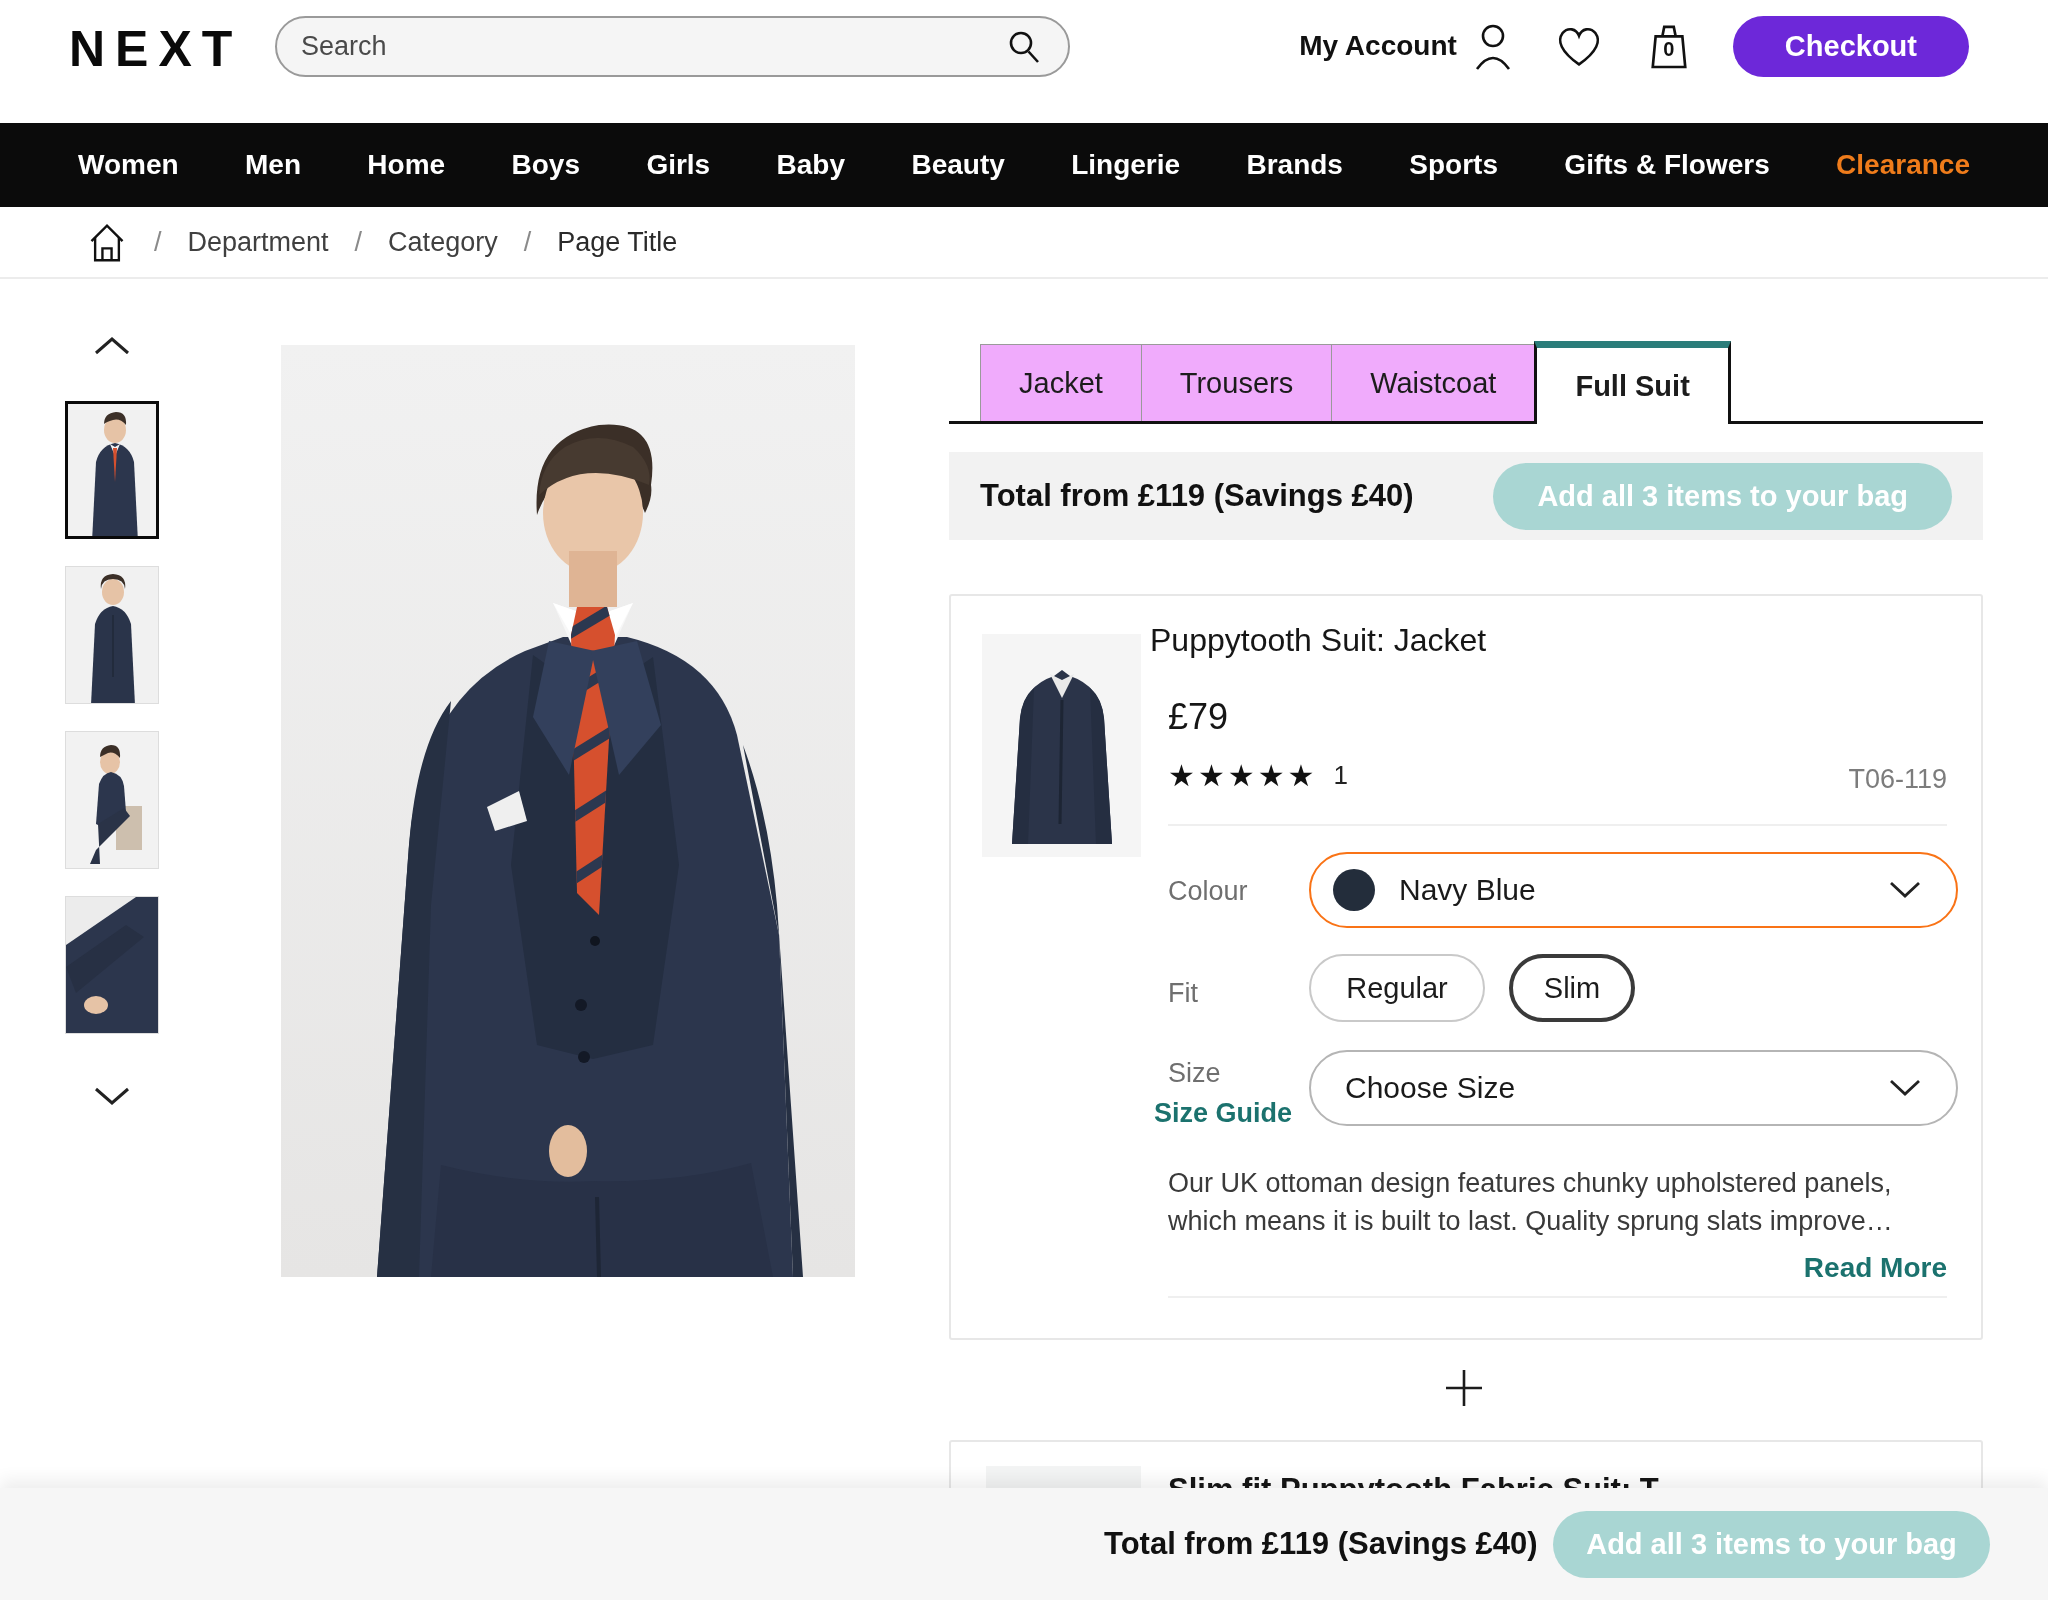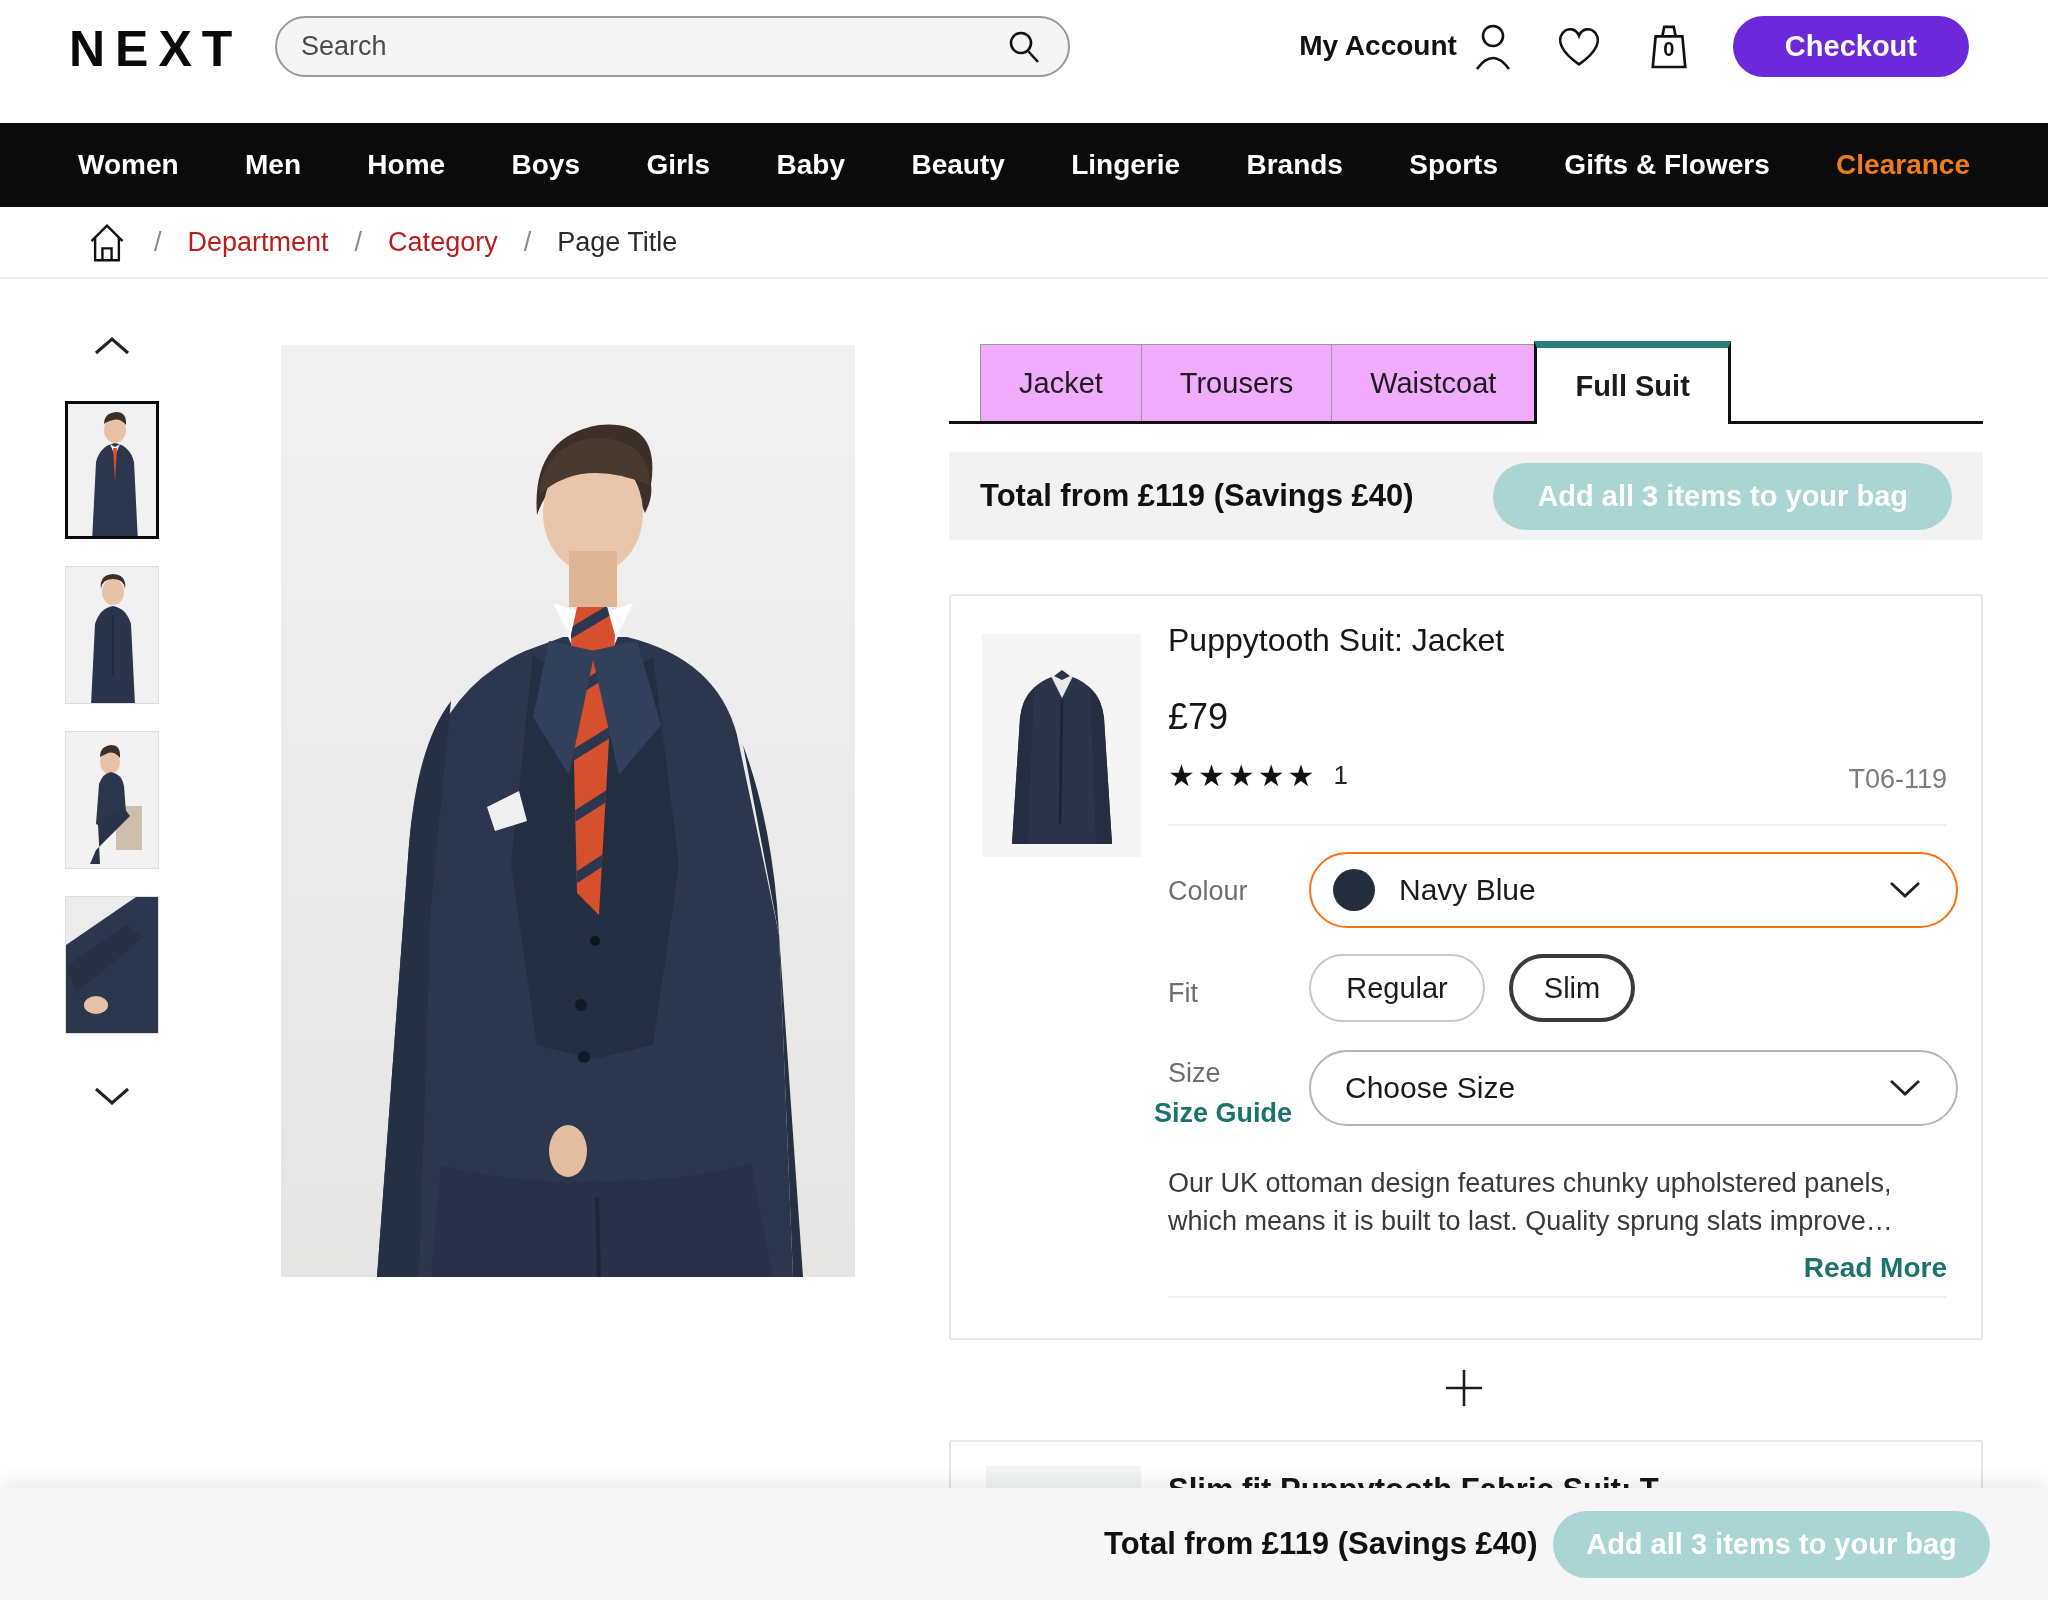--- a/index.html
+++ b/index.html
@@ -37,21 +37,21 @@
   .nav { position:absolute; left:0; top:123px; width:2048px; height:84px; background:#0b0b0b;
          display:flex; align-items:center; justify-content:space-between; padding:0 78px; }
   .nav a { color:#fff; font-size:28px; font-weight:700; text-decoration:none; cursor:pointer; }
   .nav a.highlight { color:#ef7c1b; }
 
   
   .breadcrumb { position:absolute; left:0; top:207px; width:2048px; height:72px;
                 border-bottom:2px solid #ececec; display:flex; align-items:center;
                 padding:0 86px; gap:26px; font-size:27px; }
   .crumb-sep { color:#8a8a8a; }
-  .crumb { color:#b91c1c; cursor:pointer; }
+  .crumb { color:#404040; cursor:pointer; }
   .crumb.current { color:#2a2a2a; }
 
   
   .rail { position:absolute; left:62px; top:335px; width:100px; }
   .rail-chevron { width:100px; height:36px; display:flex; justify-content:center; cursor:pointer; }
   .thumb { position:absolute; left:3px; width:94px; height:138px; background:#f2f2f2;
            border:1px solid #ddd; cursor:pointer; overflow:hidden; }
   .thumb.selected { border:3px solid #0a0a0a; }
   .main-photo { position:absolute; left:281px; top:345px; width:574px; height:932px;
                 background:#ededed; overflow:hidden; }
@@ -69,21 +69,21 @@
                  background:#f2f2f2; display:flex; align-items:center;
                  justify-content:space-between; padding:0 31px 0 31px; }
   .summary-total { font-size:31px; font-weight:700; color:#111; }
   .add-all-btn { height:67px; padding:0 44px; background:#a9d6d3; border:none; border-radius:34px;
                  color:#fff; font-size:29px; font-weight:700; font-family:inherit; cursor:pointer; }
 
   .card { position:absolute; left:0; top:250px; width:1034px; height:746px;
           border:2px solid #e7e7e7; border-radius:3px; background:#fff; }
   .card-thumb { position:absolute; left:31px; top:38px; width:159px; height:223px;
                 background:#f5f5f5; overflow:hidden; }
-  .p-title { position:absolute; left:217px; top:26px; font-size:32px; font-weight:500; color:#161616; }
+  .p-title { position:absolute; left:199px; top:26px; font-size:32px; font-weight:500; color:#161616; }
   .p-price { position:absolute; left:217px; top:100px; font-size:36px; font-weight:500; color:#161616; }
   .stars-row { position:absolute; left:217px; top:162px; display:flex; align-items:center; gap:16px; }
   .stars { font-size:30px; color:#111; letter-spacing:3px; }
   .review-count { font-size:26px; color:#222; }
   .item-code { position:absolute; right:34px; top:168px; font-size:27px; color:#7c7c7c; }
   .rule { position:absolute; left:217px; right:34px; top:228px; border-top:2px solid #efefef; }
   .rule2 { position:absolute; left:217px; right:34px; top:700px; border-top:2px solid #efefef; }
 
   .fieldlabel { font-size:27px; color:#6f6f6f; }
   .colour-label { position:absolute; left:217px; top:280px; }

